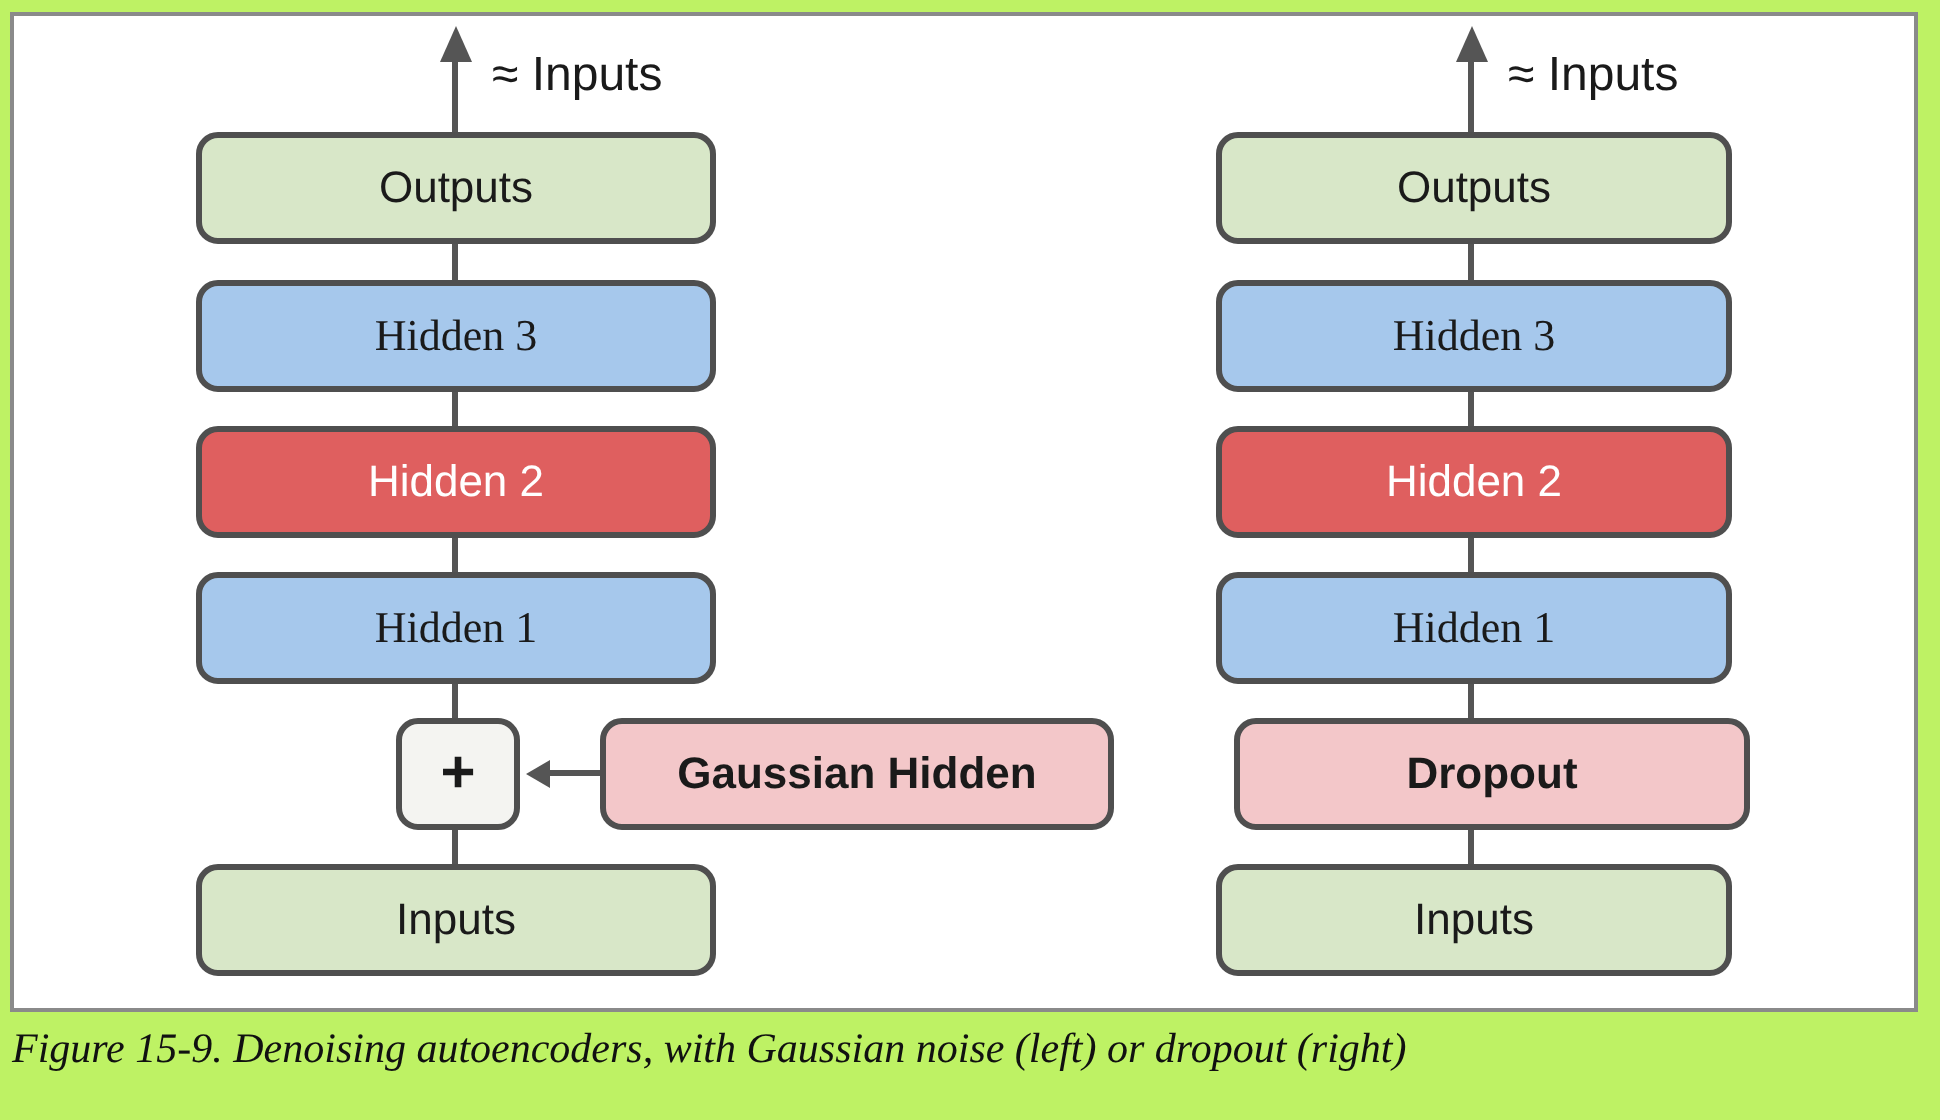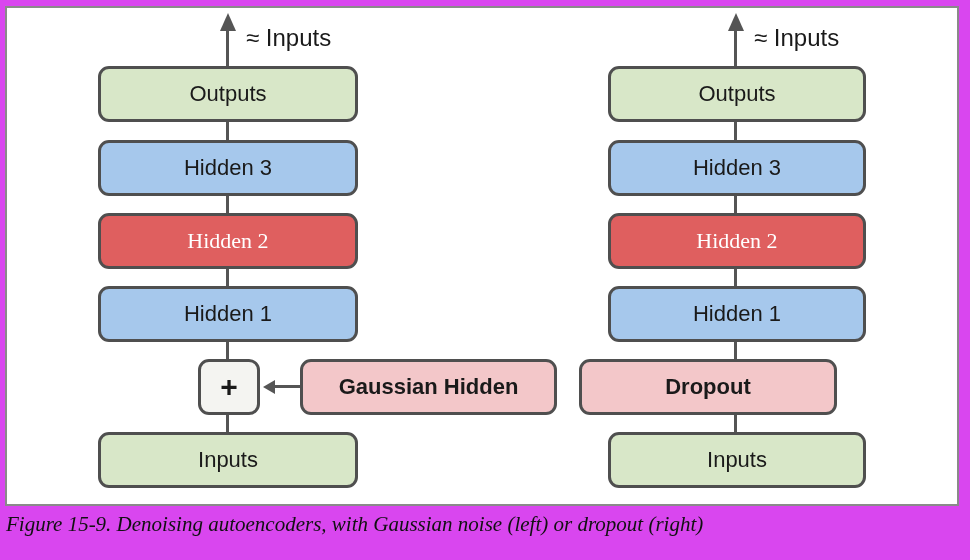--- a/index.html
+++ b/index.html
@@ -1,35 +1,35 @@
 <!DOCTYPE html>
 <html><head>
 <meta charset="utf-8">
 <style>
   html,body{margin:0;padding:0;background:#ffffff;}
-  .page{position:relative;width:970px;height:560px;background:#d946ef;overflow:hidden;
+  .page{position:relative;width:970px;height:560px;background:#bef264;overflow:hidden;
         font-family:"Liberation Sans","DejaVu Sans",sans-serif;}
   .frame{position:absolute;left:5px;top:6px;width:950px;height:496px;
          border:2px solid #8a8a8a;background:#ffffff;}
   
   .vline{position:absolute;width:3px;background:#555555;z-index:1;}
   .arrow-up{position:absolute;width:0;height:0;z-index:1;
             border-left:8px solid transparent;border-right:8px solid transparent;
             border-bottom:18px solid #555555;}
   .arrow-left{position:absolute;width:0;height:0;z-index:2;
               border-top:7px solid transparent;border-bottom:7px solid transparent;
               border-right:12px solid #555555;}
   .hline{position:absolute;height:3px;background:#555555;z-index:1;}
   
   .box{position:absolute;height:56px;border:3px solid #4f4f4f;border-radius:11px;
        box-sizing:border-box;display:flex;align-items:center;justify-content:center;
        font-size:22px;color:#1a1a1a;z-index:2;}
   .green{background:#d8e7c8;}
-  .blue{background:#a6c8ec;}
-  .red{background:#df5f5f;color:#ffffff;font-family:Liberation Serif, serif;}
+  .blue{background:#a6c8ec;font-family:Liberation Serif, serif;}
+  .red{background:#df5f5f;color:#ffffff;}
   .pink{background:#f3c7c9;font-weight:bold;}
   .plusbox{background:#f4f4f1;font-weight:bold;font-size:30px;}
   .approx{position:absolute;font-size:24px;color:#1a1a1a;z-index:2;white-space:nowrap;}
   .caption{position:absolute;left:6px;top:512px;width:950px;
            font-family:"Liberation Serif","DejaVu Serif",serif;
            font-style:italic;font-size:21px;color:#111111;}
 </style>
 </head>
 <body>
 
@@ -76,21 +76,21 @@
     </div>
   <div class="box blue" style="left:608px;top:140px;width:258px;">
       <span>Hidden 3</span>
     </div>
   <div class="box red" style="left:608px;top:213px;width:258px;">
       <span>Hidden 2</span>
     </div>
   <div class="box blue" style="left:608px;top:286px;width:258px;">
       <span>Hidden 1</span>
     </div>
-  <div class="box pink" style="left:579px;top:359px;width:258px;">
+  <div class="box pink" style="left:617px;top:359px;width:258px;">
       <span>Dropout</span>
     </div>
   <div class="box green" style="left:608px;top:432px;width:258px;">
       <span>Inputs</span>
     </div>
 
   <div class="caption">Figure 15-9. Denoising autoencoders, with Gaussian noise (left) or dropout (right)</div>
 </div>
 
 </body></html>

